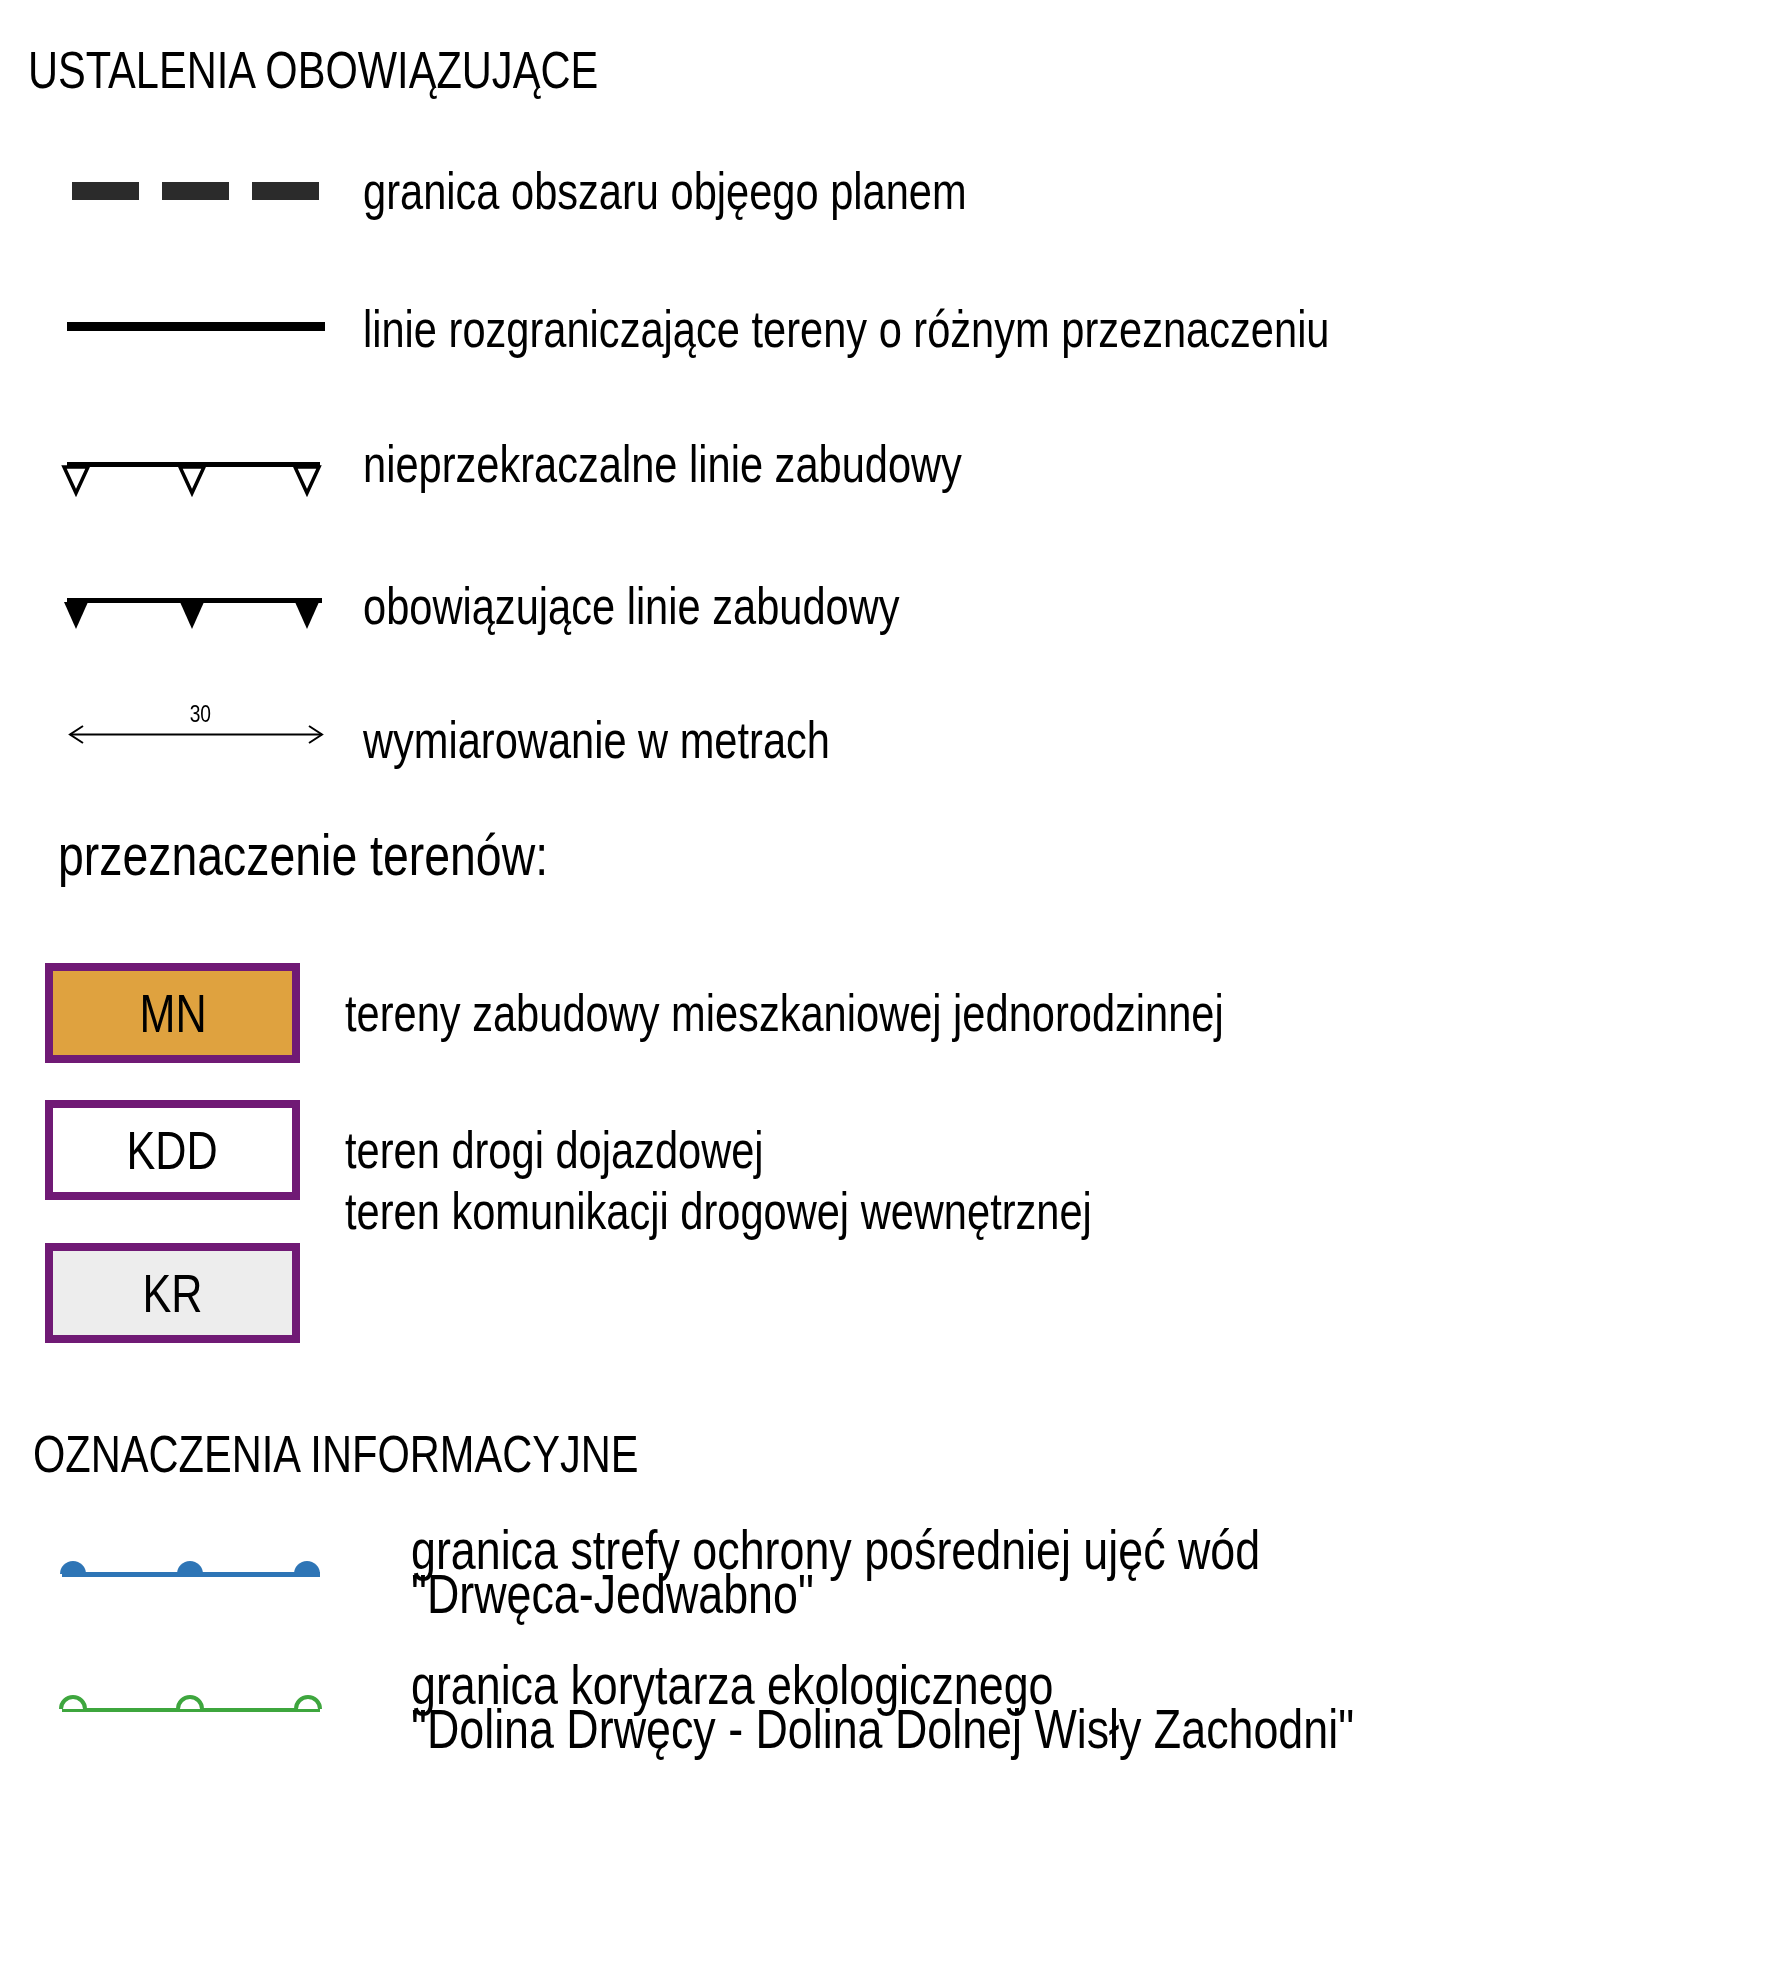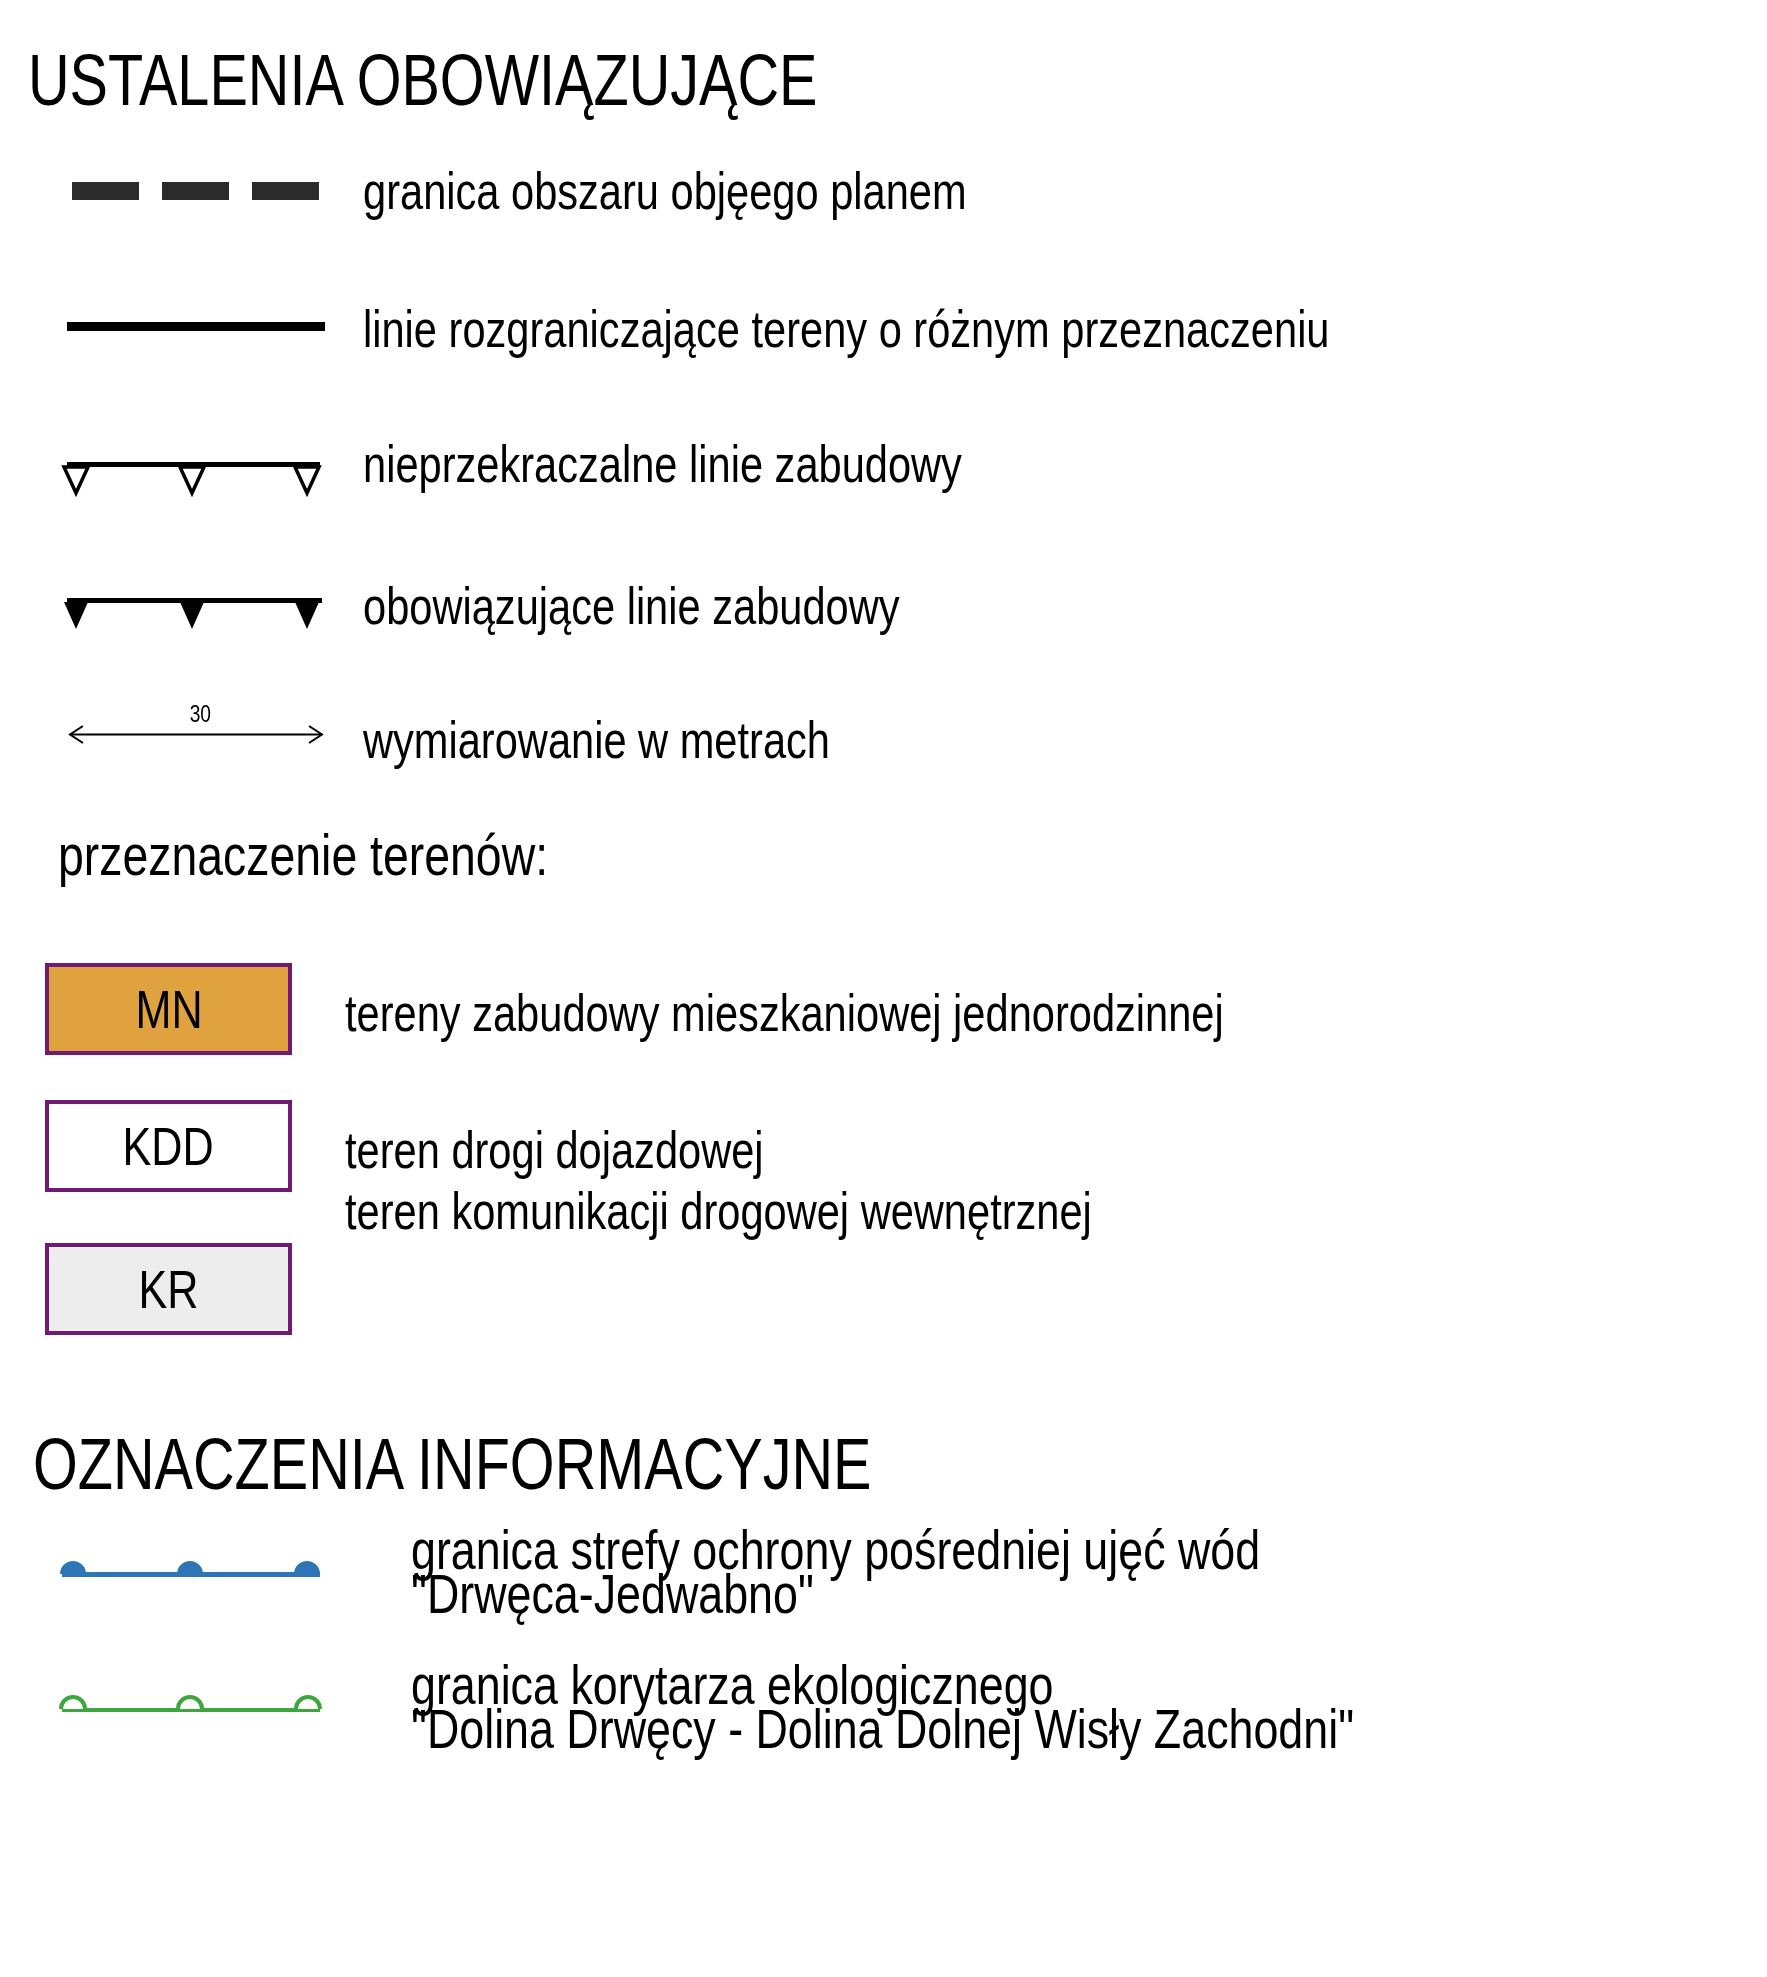--- a/index.html
+++ b/index.html
@@ -5,28 +5,28 @@
   html,body { margin:0; padding:0; background:#ffffff; }
   #stage {
     position:relative; width:1767px; height:1977px; background:#ffffff;
     font-family:"Liberation Sans", sans-serif; color:#000;
     overflow:hidden;
   }
   .abs { position:absolute; }
   
   .cond { display:inline-block; transform:scaleX(0.8); transform-origin:0 0; white-space:nowrap; }
   .cond-center { display:inline-block; transform:scaleX(0.8); transform-origin:center center; white-space:nowrap; }
-  .h1 { font-size:72px; line-height:1.0; }
+  .h1 { font-size:52px; line-height:1.0; }
   .h2 { font-size:58px; line-height:1.0; }
   .lbl { font-size:52px; line-height:1.0; }
   .lbl2 { font-size:56px; line-height:44px;margin-left:48px; }
   .dim-num { font-size:24px; line-height:1.0; }
   .swatch {
     position:absolute; left:45px; width:239px; height:84px;
-    border:4px solid #701a75; display:flex; align-items:center; justify-content:center;
+    border:8px solid #701a75; display:flex; align-items:center; justify-content:center;
     font-size:54px;
   }
 </style>
 </head>
 <body>
 
 <div id="stage">
 
   <div class="abs h1" style="left:28px; top:44px;">
     <span class="cond">USTALENIA OBOWIĄZUJĄCE</span>

